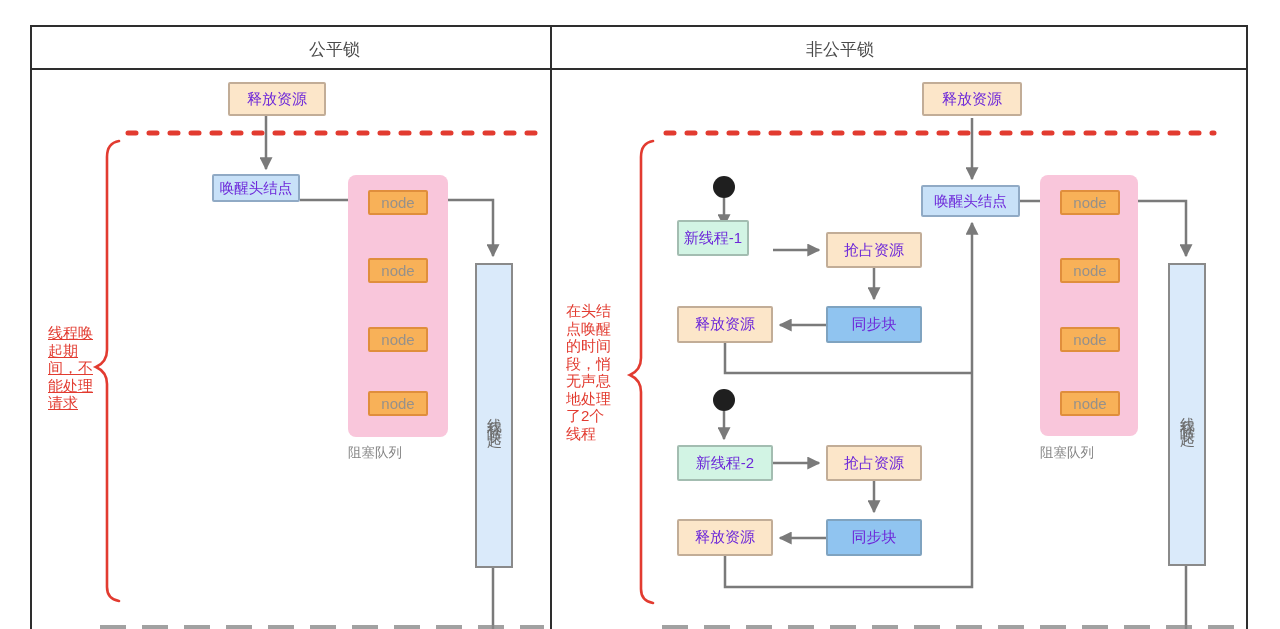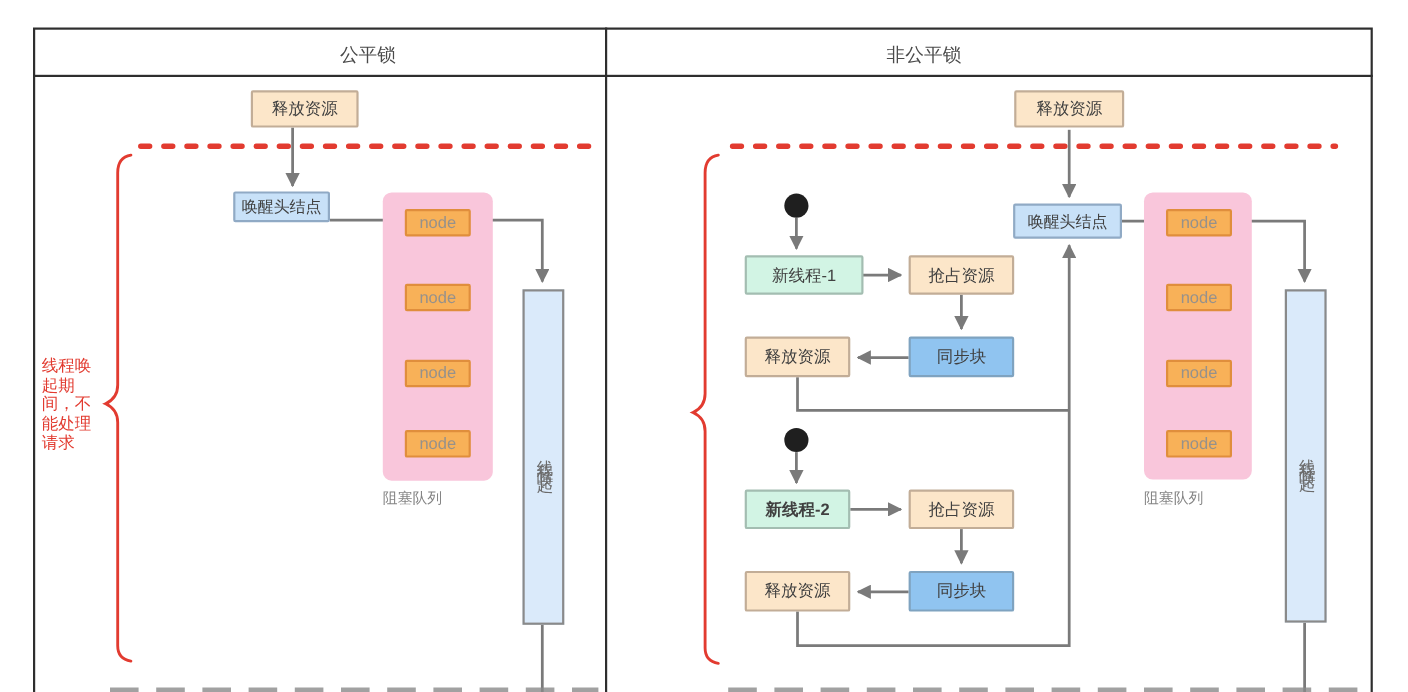--- a/index.html
+++ b/index.html
@@ -8,21 +8,21 @@
   svg.wires{position:absolute;left:0;top:0;z-index:1;}
   
   .outline{position:absolute;left:30px;top:25px;width:1214px;height:640px;border:2px solid #2e2e2e;z-index:0;}
   .hline{position:absolute;left:30px;top:68px;width:1218px;height:2px;background:#2e2e2e;z-index:0;}
   .vline{position:absolute;left:550px;top:25px;width:2px;height:640px;background:#2e2e2e;z-index:0;}
   .title{position:absolute;top:38px;font-size:17px;color:#4a4a4a;text-align:center;z-index:2;}
   .title.l{left:31px;width:607px;}
   .title.r{left:552px;width:576px;}
   
   .box{position:absolute;box-sizing:border-box;display:flex;align-items:center;justify-content:center;
-       border:2px solid;border-radius:2px;font-size:15px;color:#404040;z-index:3;white-space:nowrap;}
+       border:2px solid;border-radius:2px;font-size:15px;color:#6d28d9;z-index:3;white-space:nowrap;}
   .peach{background:#fce6c9;border-color:#c2ad97;}
   .wakeblue{background:#c8e1f8;border-color:#90aac5;}
   .green{background:#d2f4e4;border-color:#a3bdb1;}
   .syncblue{background:#90c4f0;border-color:#7fa3c0;text-align:right;}
   .nodebox{background:#f8b158;border-color:#e08e3c;color:#96918b;font-size:15px;}
   .queue{position:absolute;background:#f9c6db;border-radius:8px;z-index:2;}
   .qlabel{position:absolute;font-size:13.5px;color:#848484;text-align:left;z-index:3;}
   .vbar{position:absolute;box-sizing:border-box;background:#daeafa;border:2px solid #8a8a8a;
         display:flex;align-items:center;justify-content:center;z-index:3;}
   .vbar span{writing-mode:vertical-rl;text-orientation:upright;letter-spacing:5px;font-size:15px;color:#6b6b6b;}
@@ -106,21 +106,21 @@
   <div class="box nodebox" style="left:368px;top:190px;width:60px;height:25px;">node</div>
   <div class="box nodebox" style="left:368px;top:258px;width:60px;height:25px;">node</div>
   <div class="box nodebox" style="left:368px;top:327px;width:60px;height:25px;">node</div>
   <div class="box nodebox" style="left:368px;top:391px;width:60px;height:25px;">node</div>
   <div class="qlabel" style="left:348px;top:444px;width:100px;">阻塞队列</div>
 
   <div class="vbar" style="left:475px;top:263px;width:38px;height:305px;">
     <span>线程唤起</span>
   </div>
 
-  <div class="annotation" style="left:38px;top:324px;width:70px;">线程唤
+  <div class="annotation" style="left:48px;top:324px;width:70px;text-decoration:underline;">线程唤
 起期
 间，不
 能处理
 请求</div>
 
   <div class="box peach" style="left:922px;top:82px;width:100px;height:34px;">释放资源</div>
 
   <div class="box wakeblue" style="left:921px;top:185px;width:99px;height:32px;font-size:14.5px;">唤醒头结点</div>
 
   <div class="queue" style="left:1040px;top:175px;width:98px;height:261px;"></div>
@@ -128,25 +128,33 @@
   <div class="box nodebox" style="left:1060px;top:258px;width:60px;height:25px;">node</div>
   <div class="box nodebox" style="left:1060px;top:327px;width:60px;height:25px;">node</div>
   <div class="box nodebox" style="left:1060px;top:391px;width:60px;height:25px;">node</div>
   <div class="qlabel" style="left:1040px;top:444px;width:98px;">阻塞队列</div>
 
   <div class="vbar" style="left:1168px;top:263px;width:38px;height:303px;">
     <span>线程唤起</span>
   </div>
 
   <div class="startdot" style="left:713px;top:176px;"></div>
-  <div class="box green" style="left:677px;top:232px;width:108px;height:36px;text-align:center;">新线程-1</div>
+  <div class="box green" style="left:677px;top:220px;width:72px;height:36px;text-align:center;">新线程-1</div>
   <div class="box peach" style="left:826px;top:232px;width:96px;height:36px;">抢占资源</div>
   <div class="box syncblue" style="left:826px;top:306px;width:96px;height:37px;">同步块</div>
   <div class="box peach" style="left:677px;top:306px;width:96px;height:37px;">释放资源</div>
 
   <div class="startdot" style="left:713px;top:389px;"></div>
-  <div class="box green" style="left:677px;top:445px;width:96px;height:36px;font-weight:bold;">新线程-2</div>
+  <div class="box green" style="left:677px;top:445px;width:96px;height:36px;">新线程-2</div>
   <div class="box peach" style="left:826px;top:445px;width:96px;height:36px;">抢占资源</div>
   <div class="box syncblue" style="left:826px;top:519px;width:96px;height:37px;">同步块</div>
   <div class="box peach" style="left:677px;top:519px;width:96px;height:37px;">释放资源</div>
 
+  <div class="annotation" style="left:566px;top:302px;width:66px;">在头结
+点唤醒
+的时间
+段，悄
+无声息
+地处理
+了2个
+线程</div>
 
 </div>
 
 </body></html>

